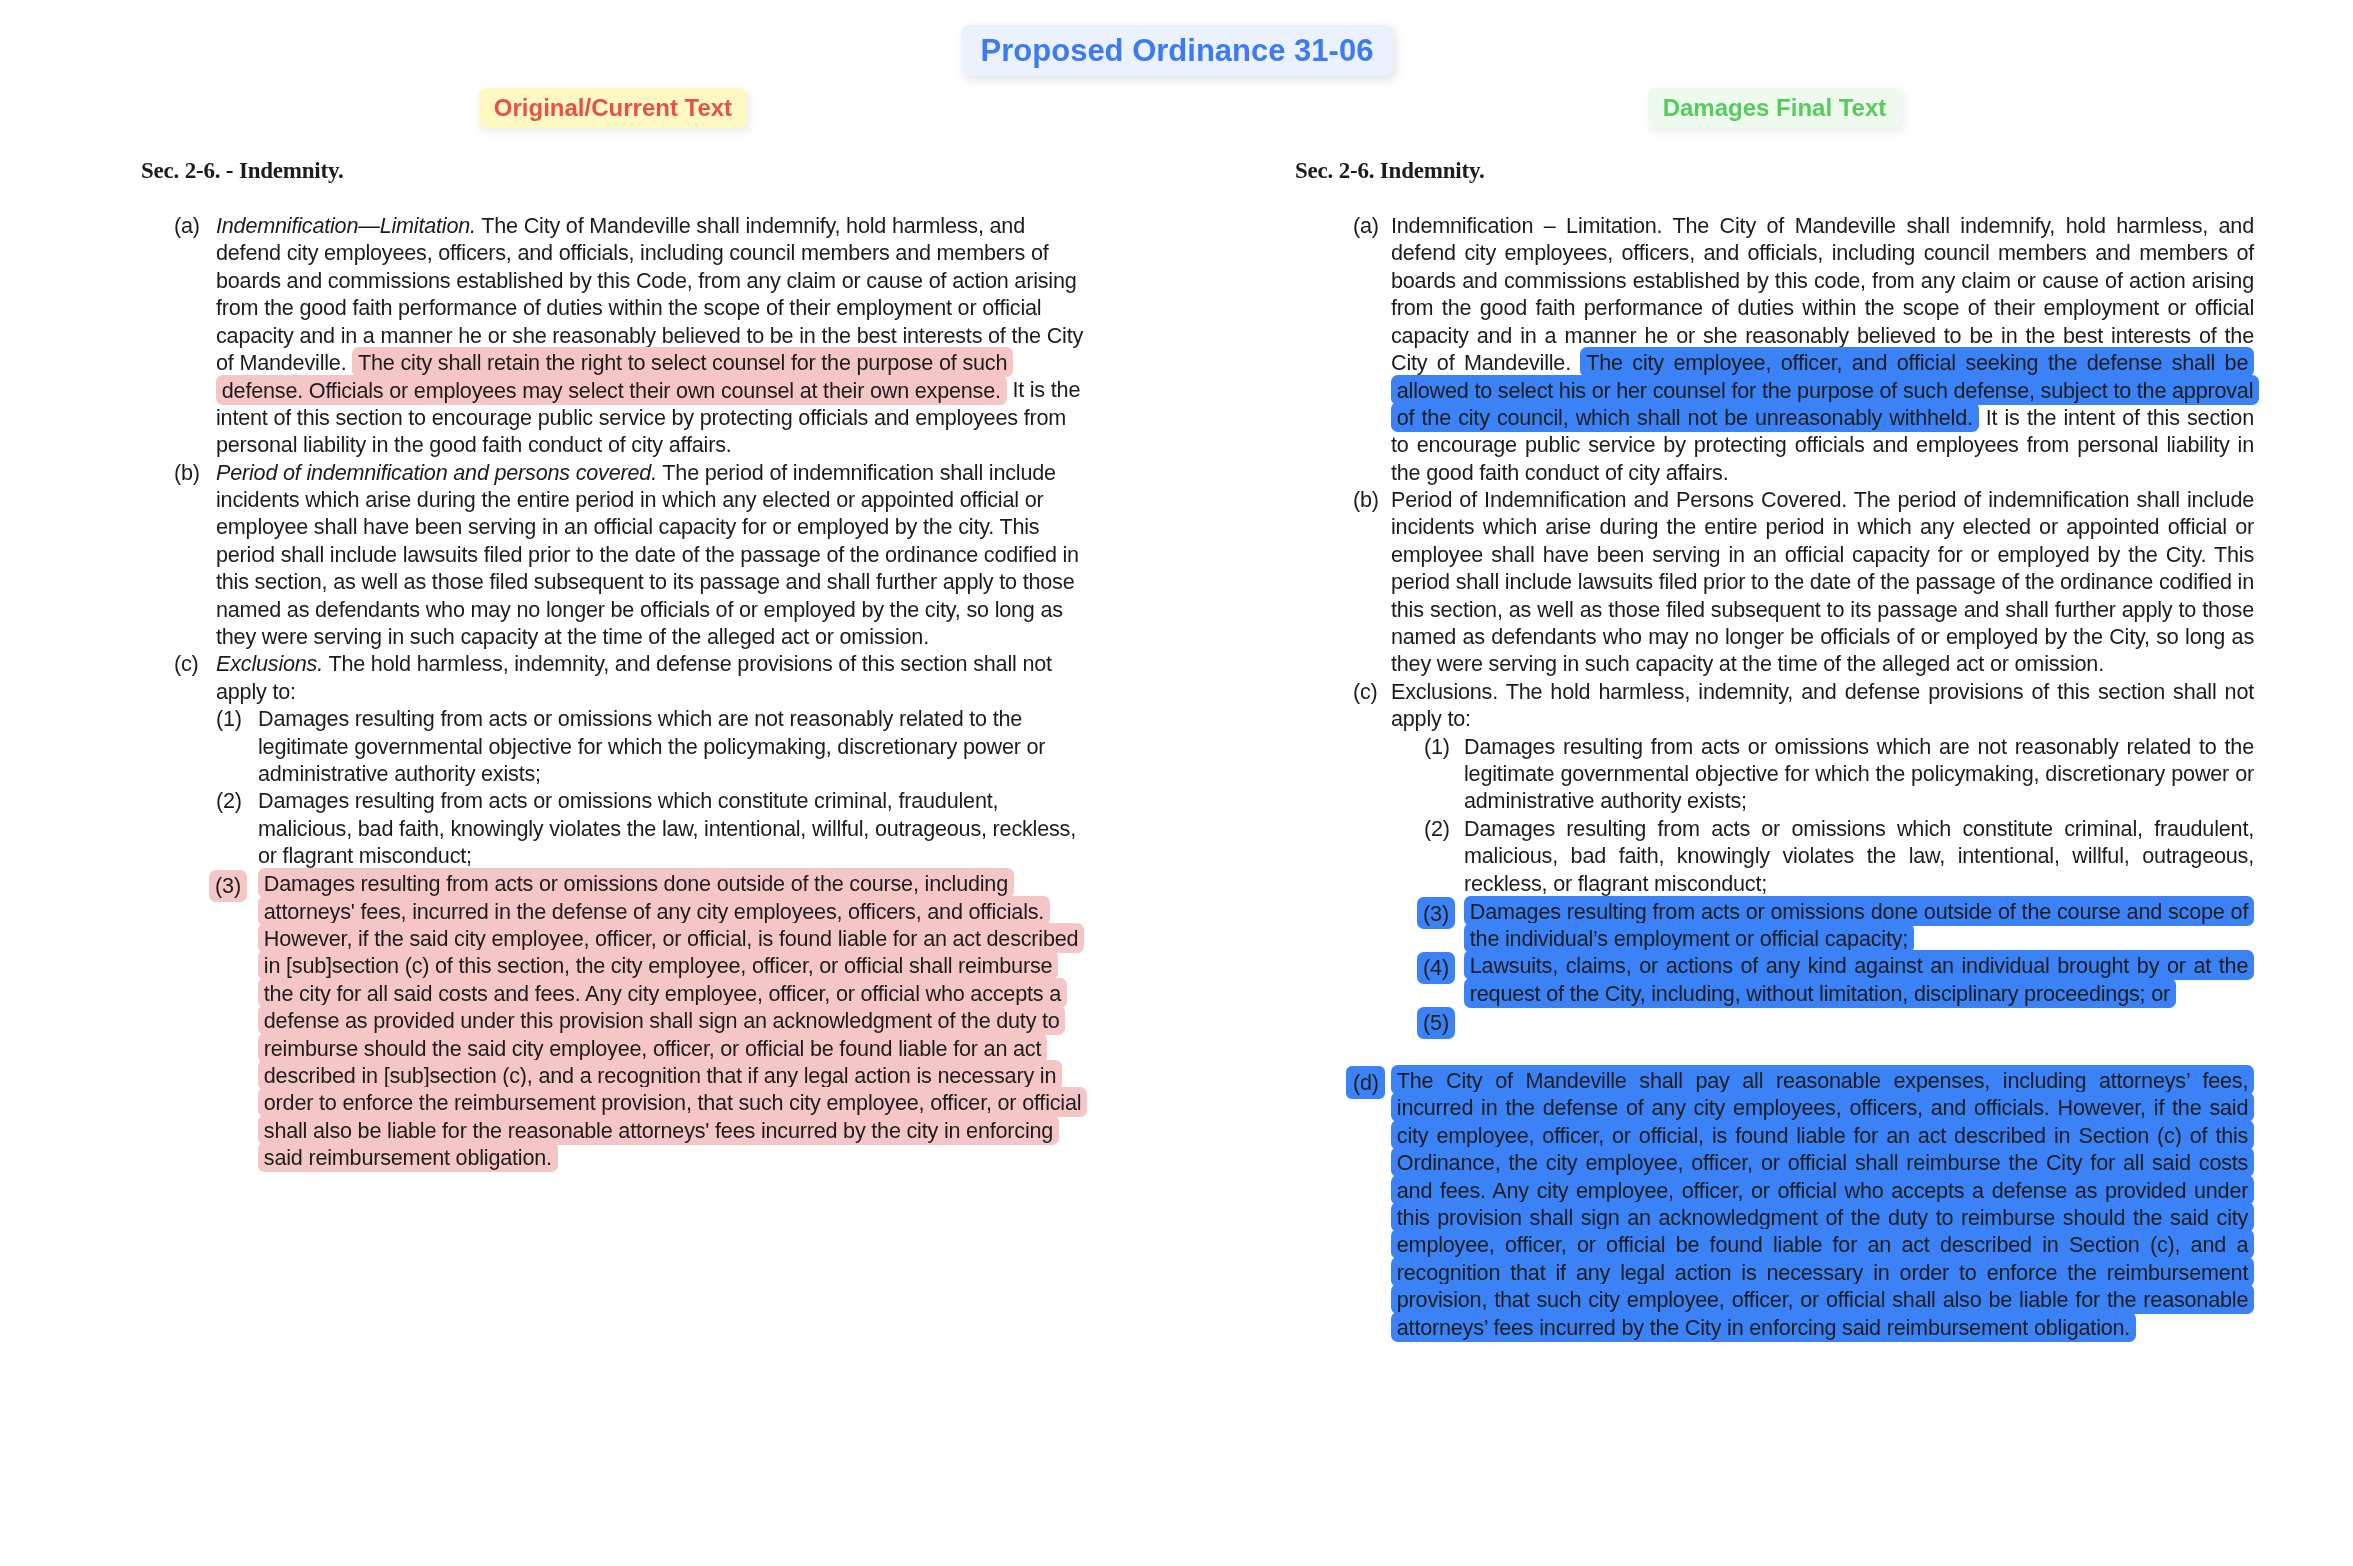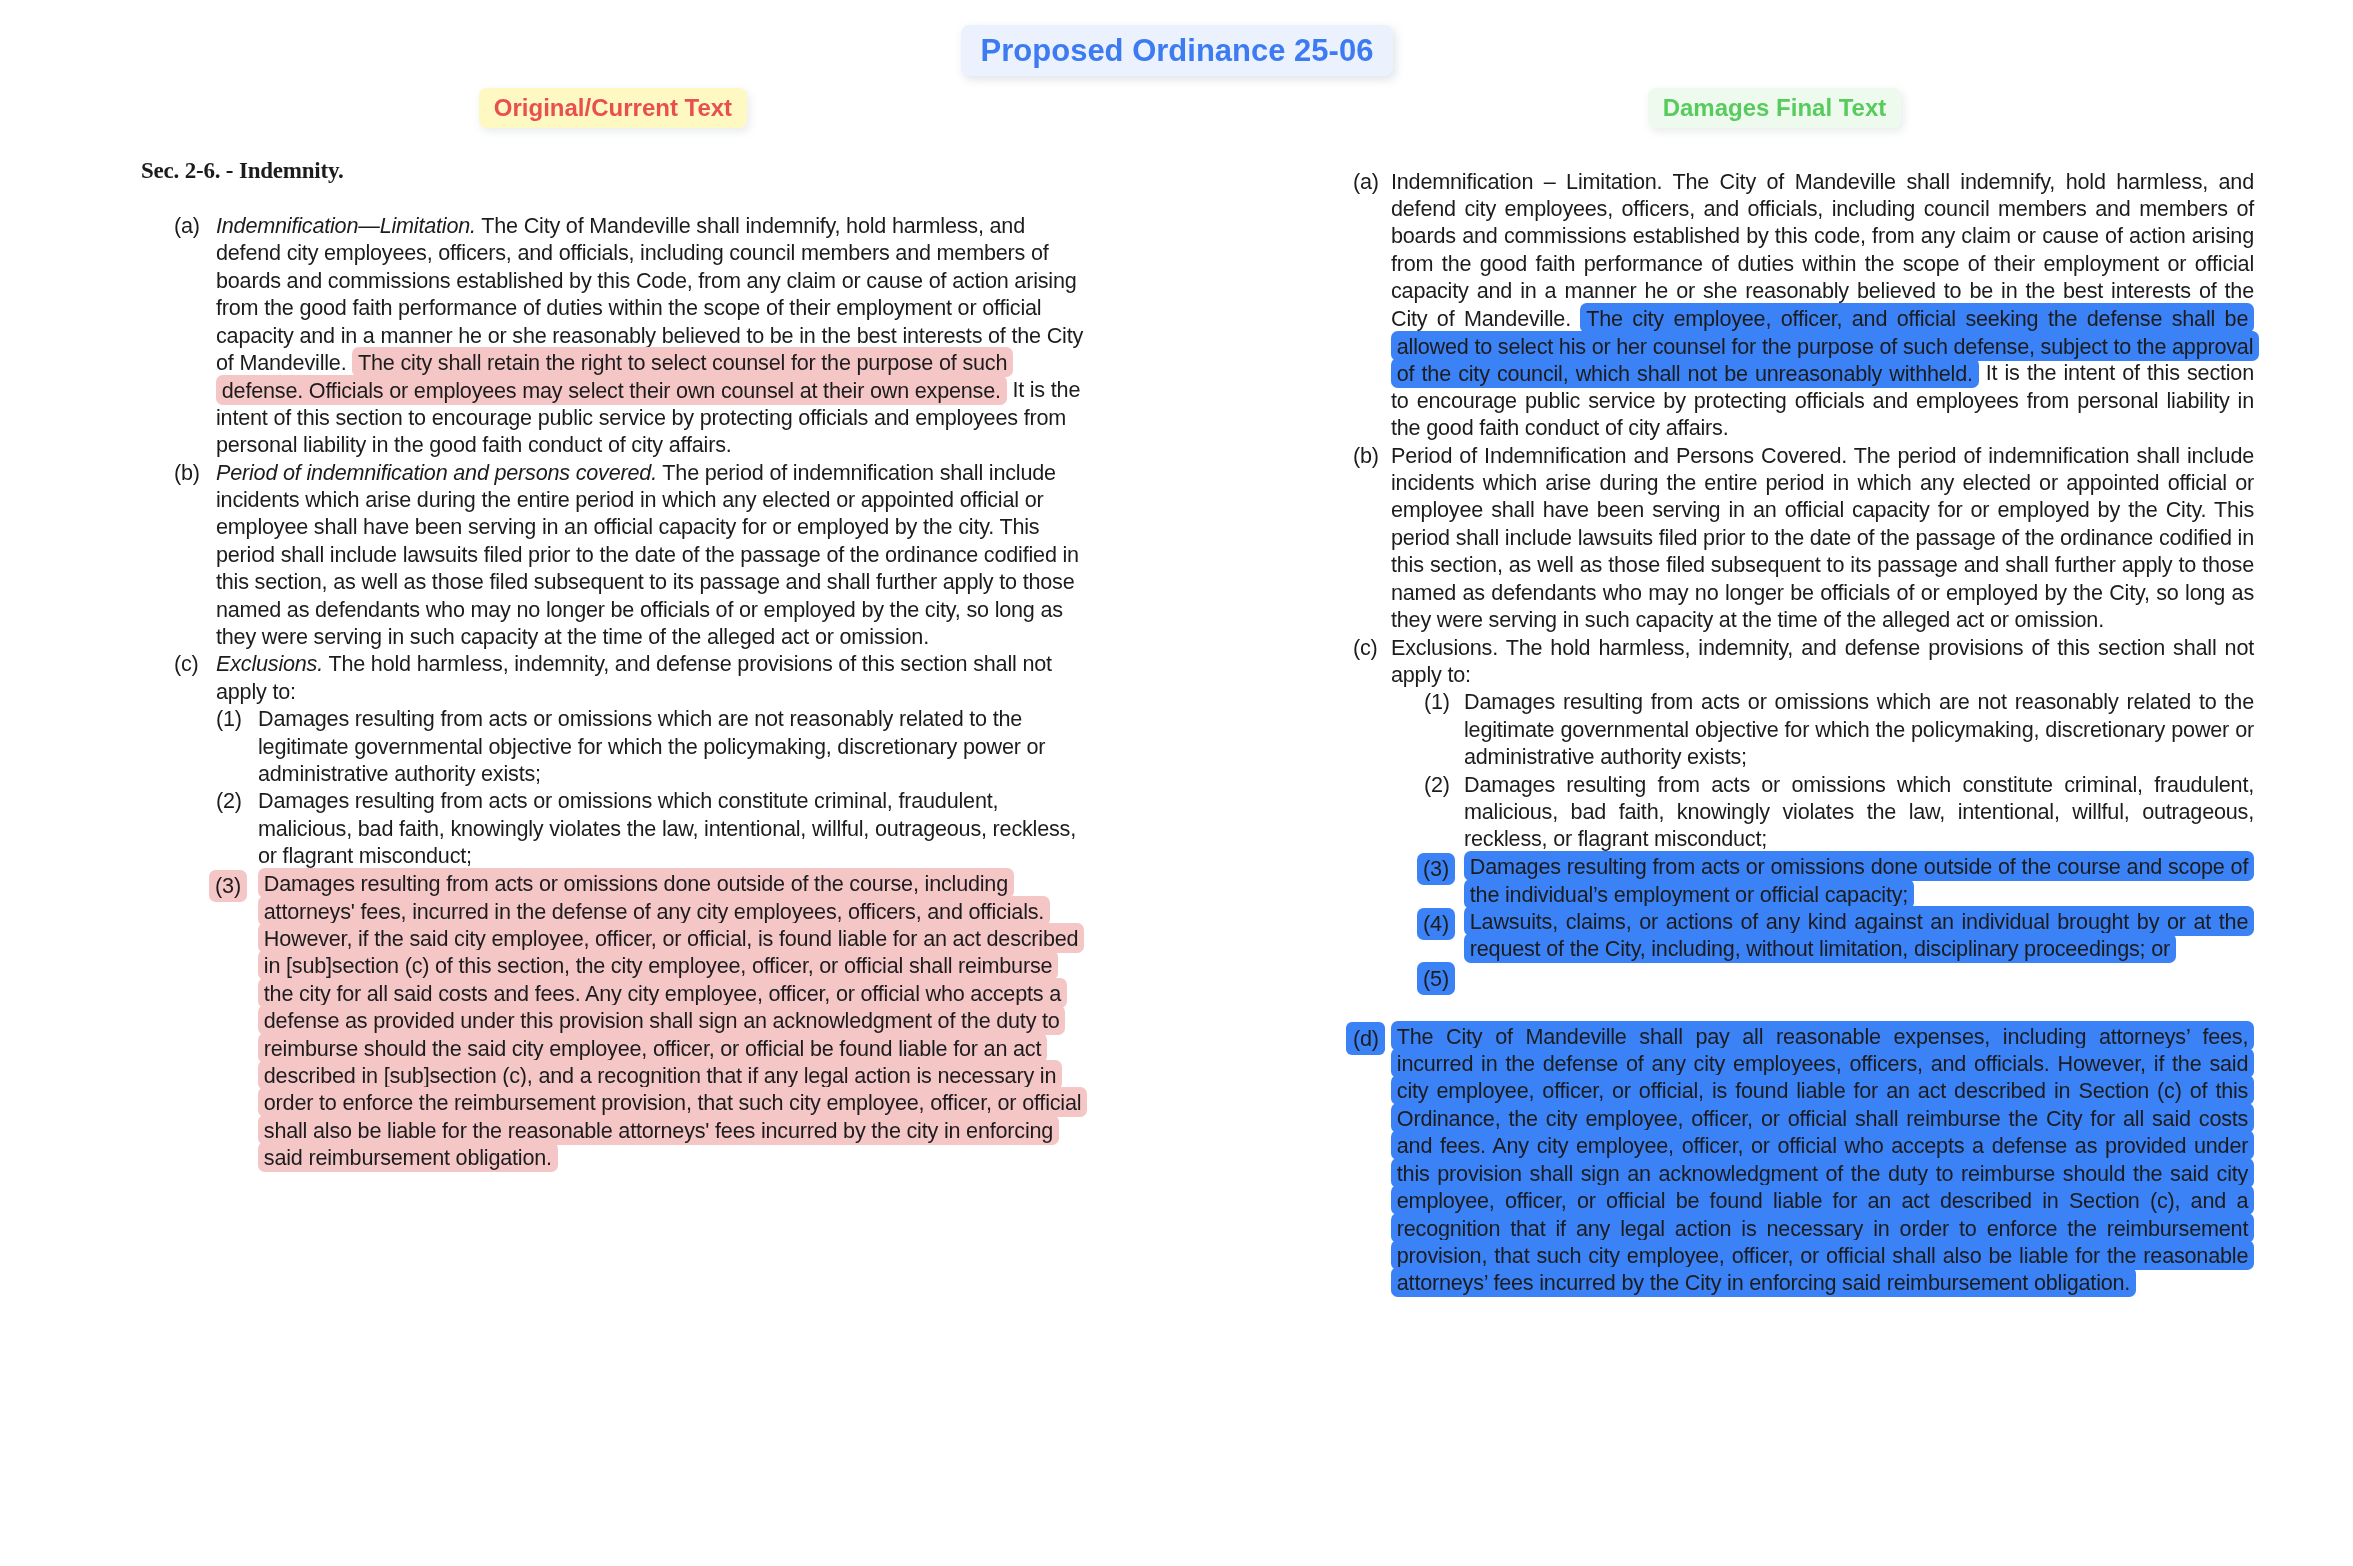--- a/index.html
+++ b/index.html
@@ -70,21 +70,21 @@
     box-decoration-break: clone;
   }
   .lbl-pill { display: inline-block; border-radius: 5.8px; padding: 2.5px 6.7px; margin-left: -6.7px; }
 
   .gap-before { margin-top: 27.4px; }
 </style>
 </head>
 <body>
 
 <div class="title-row">
-  <span class="title-pill">Proposed Ordinance 25-06</span>
+  <span class="title-pill">Proposed Ordinance 31-06</span>
 </div>
 
 <div class="columns">
 
   <section class="col-left">
     <div class="col-header-row">
       <span class="header-pill header-red">Original/Current Text</span>
     </div>
     <h2 class="sec-heading">Sec. 2-6. - Indemnity.</h2>
     <div class="doc-list">
@@ -115,20 +115,21 @@
         </div>
       </div>
   </section>
 
   <div class="col-gap"></div>
 
   <section class="col-right">
     <div class="col-header-row">
       <span class="header-pill header-green">Damages Final Text</span>
     </div>
+    <h2 class="sec-heading">Sec. 2-6. Indemnity.</h2>
     <div class="doc-list">
         <div class="item">
           <span class="lbl">(a)</span>
           <div class="content"><span>Indemnification – Limitation. The City of Mandeville shall indemnify, hold harmless, and defend city employees, officers, and officials, including council members and members of boards and commissions established by this code, from any claim or cause of action arising from the good faith performance of duties within the scope of their employment or official capacity and in a manner he or she reasonably believed to be in the best interests of the City of Mandeville. </span><span class="hl-green">The city employee, officer, and official seeking the defense shall be allowed to select his or her counsel for the purpose of such defense, subject to the approval of the city council, which shall not be unreasonably withheld.</span><span> It is the intent of this section to encourage public service by protecting officials and employees from personal liability in the good faith conduct of city affairs.</span></div>
         </div>
         <div class="item">
           <span class="lbl">(b)</span>
           <div class="content"><span>Period of Indemnification and Persons Covered. The period of indemnification shall include incidents which arise during the entire period in which any elected or appointed official or employee shall have been serving in an official capacity for or employed by the City. This period shall include lawsuits filed prior to the date of the passage of the ordinance codified in this section, as well as those filed subsequent to its passage and shall further apply to those named as defendants who may no longer be officials of or employed by the City, so long as they were serving in such capacity at the time of the alleged act or omission.</span></div>
         </div>
         <div class="item">

